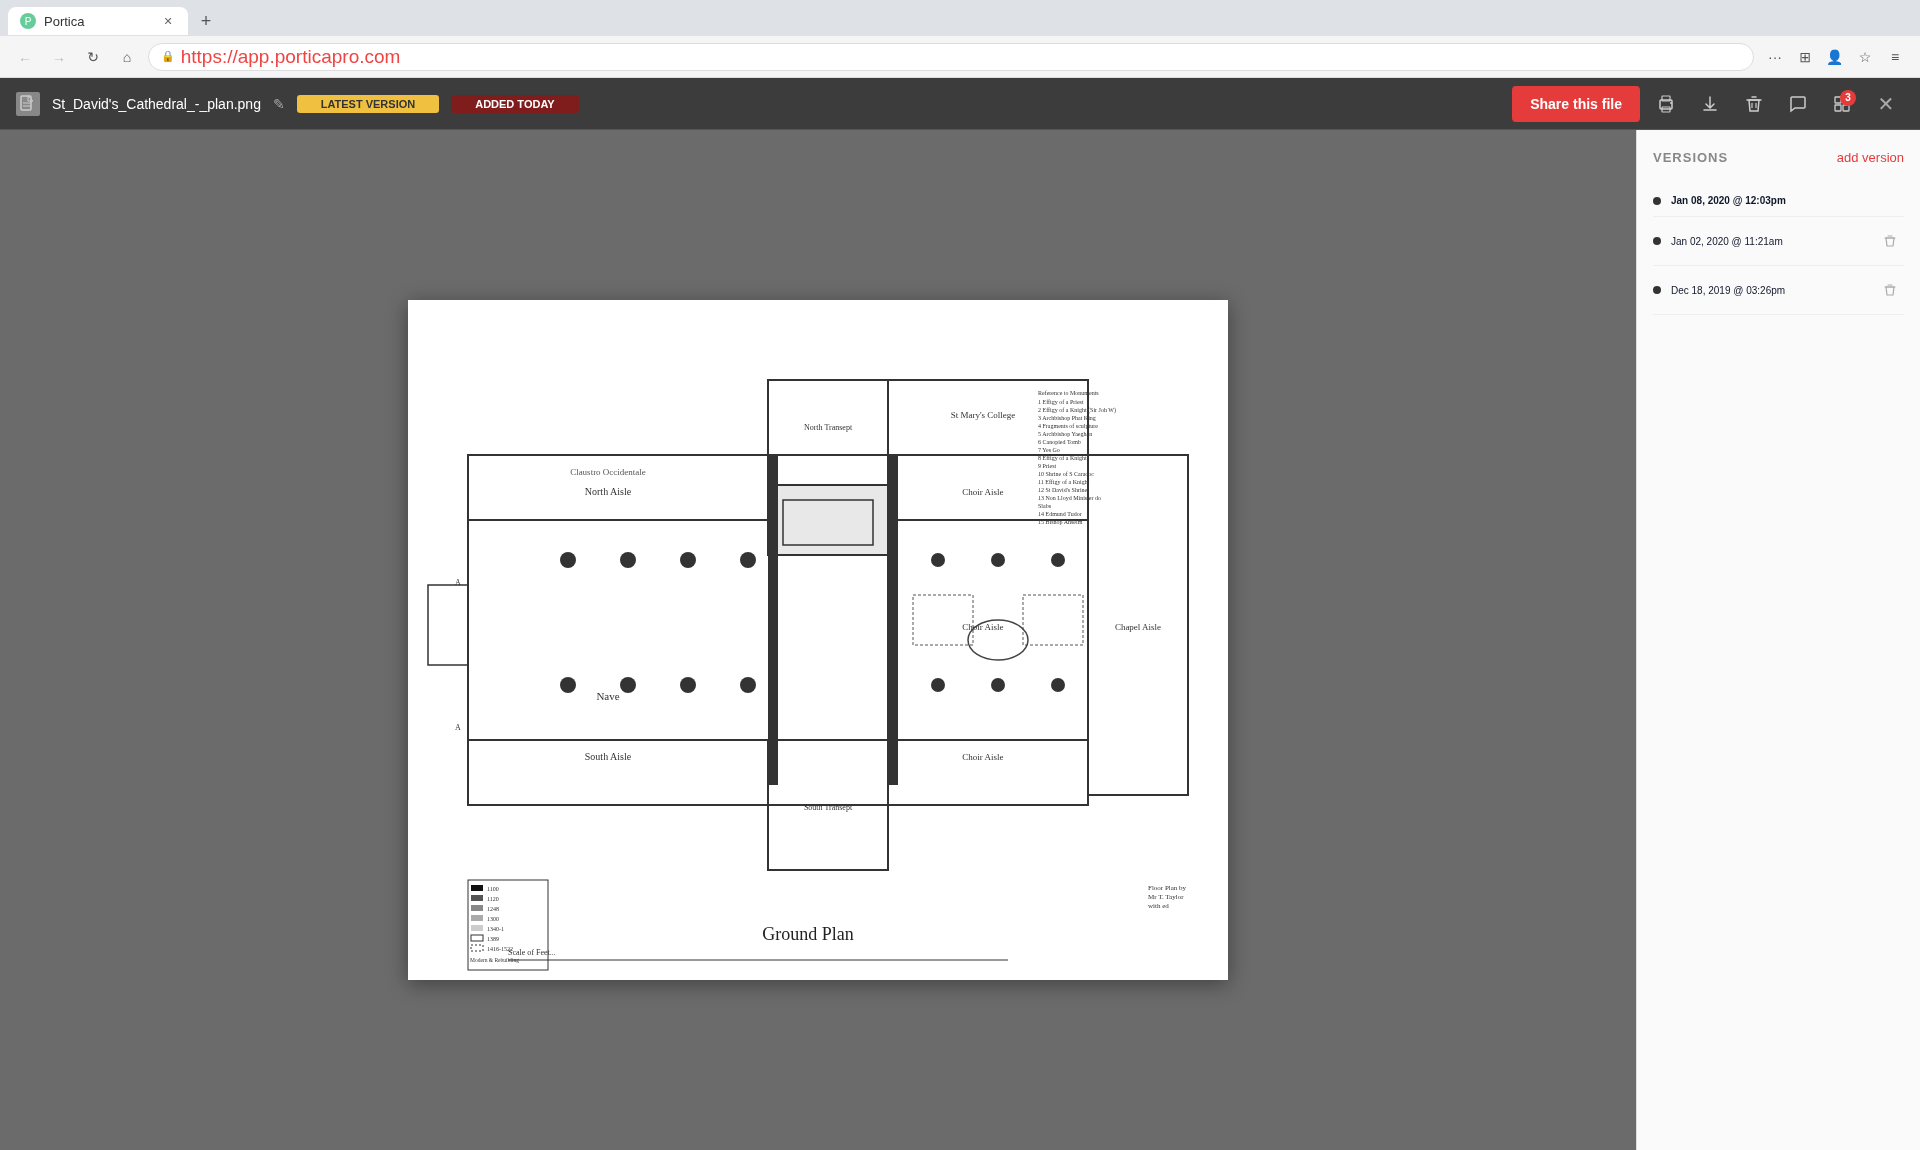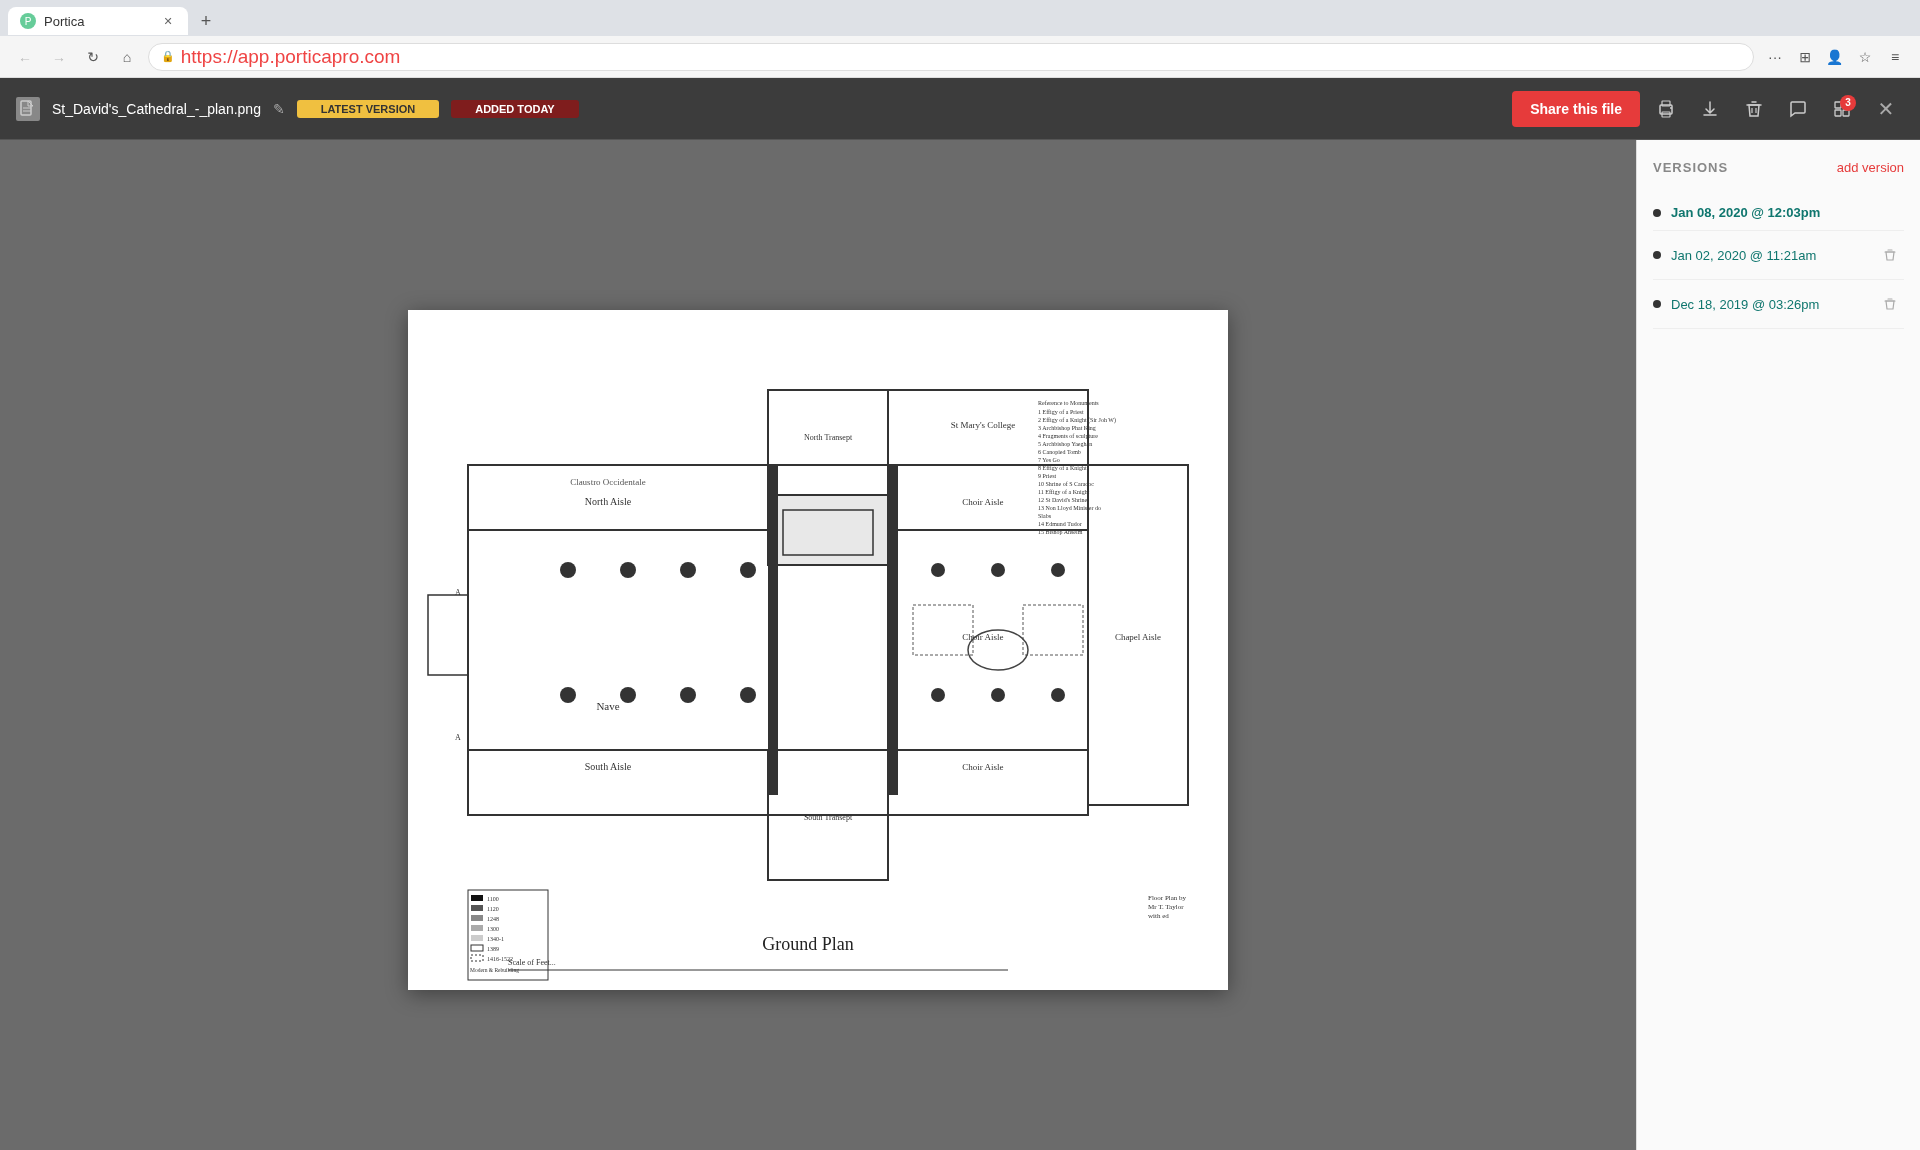--- a/index.html
+++ b/index.html
@@ -16,21 +16,21 @@
     .nav-bar { display: flex; align-items: center; padding: 6px 12px; background: #f5f5f5; height: 42px; gap: 8px; border-bottom: 1px solid #ddd; }
     .nav-btn { width: 26px; height: 26px; border-radius: 50%; display: flex; align-items: center; justify-content: center; cursor: pointer; font-size: 14px; color: #555; border: none; background: none; }
     .nav-btn.disabled { color: #bbb; cursor: default; }
     .address-bar { flex: 1; height: 28px; background: white; border-radius: 14px; display: flex; align-items: center; padding: 0 12px; font-size: 13px; color: #333; border: 1px solid #ddd; gap: 6px; }
     .address-icon { color: #aaa; font-size: 11px; }
     .address-text { font-size: 19px; color: #ef4444; }
     .nav-actions { display: flex; gap: 4px; }
     .nav-action-btn { width: 26px; height: 26px; border-radius: 50%; display: flex; align-items: center; justify-content: center; cursor: pointer; font-size: 14px; color: #555; }
 
     
-    .app-bar { display: flex; align-items: center; background: #3c3c3c; height: 62px; padding: 0 16px; gap: 12px; border-bottom: 1px solid #555; }
+    .app-bar { display: flex; align-items: center; background: #3c3c3c; height: 52px; padding: 0 16px; gap: 12px; border-bottom: 1px solid #555; }
     .file-icon { width: 24px; height: 24px; background: #888; border-radius: 2px; display: flex; align-items: center; justify-content: center; font-size: 10px; color: white; }
     .file-name { color: white; font-size: 14px; font-weight: 500; }
     .edit-icon { color: #aaa; font-size: 14px; cursor: pointer; }
     .badge { padding: 3px 24px; border-radius: 3px; font-size: 11px; font-weight: 700; color: white; }
     .badge-yellow { background: #f0c040; color: #333; }
     .badge-orange { background: #7f1d1d; }
     .app-bar-actions { margin-left: auto; display: flex; align-items: flex-end; gap: 8px; }
     .share-btn { background: #e63b3b; color: white; border: none; border-radius: 4px; padding: 8px 18px; font-size: 14px; font-weight: 600; cursor: pointer; height: 36px; display: flex; align-items: center; }
     .icon-btn { width: 36px; height: 36px; border-radius: 4px; display: flex; align-items: center; justify-content: center; cursor: pointer; color: #ccc; font-size: 18px; position: relative; }
     .notification-badge { position: absolute; top: 4px; right: 4px; background: #e63b3b; color: white; border-radius: 50%; width: 16px; height: 16px; font-size: 10px; display: flex; align-items: center; justify-content: center; font-weight: bold; }
@@ -43,21 +43,21 @@
     .blueprint-svg { width: 100%; height: 100%; }
 
     
     .sidebar { width: 284px; background: #fafafa; border-left: 1px solid #ddd; padding: 20px 16px; overflow-y: auto; }
     .sidebar-header { display: flex; justify-content: space-between; align-items: center; margin-bottom: 20px; }
     .versions-title { font-size: 13px; font-weight: 700; color: #888; letter-spacing: 1px; text-transform: uppercase; }
     .add-version-link { font-size: 13px; color: #e63b3b; cursor: pointer; font-weight: 500; }
     .version-item { display: flex; align-items: center; padding: 10px 0; border-bottom: 1px solid #eee; gap: 10px; }
     .version-dot { width: 8px; height: 8px; border-radius: 50%; background: #333; flex-shrink: 0; }
     .version-dot.active { background: #333; }
-    .version-date { font-size: 13px; color: #0f766e; flex: 1; }
+    .version-date { font-size: 10px; color: #0f172a; flex: 1; }
     .version-date.active { font-weight: 600; }
     .version-delete { width: 28px; height: 28px; display: flex; align-items: center; justify-content: center; color: #aaa; cursor: pointer; font-size: 14px; border-radius: 4px; }
   </style>
 </head>
 <body>
 
 <div class="browser-chrome">
 
   <div class="tab-bar">
     <div class="tab">

